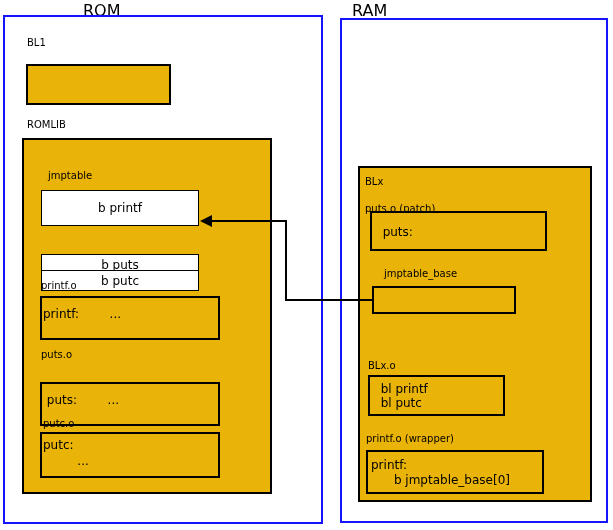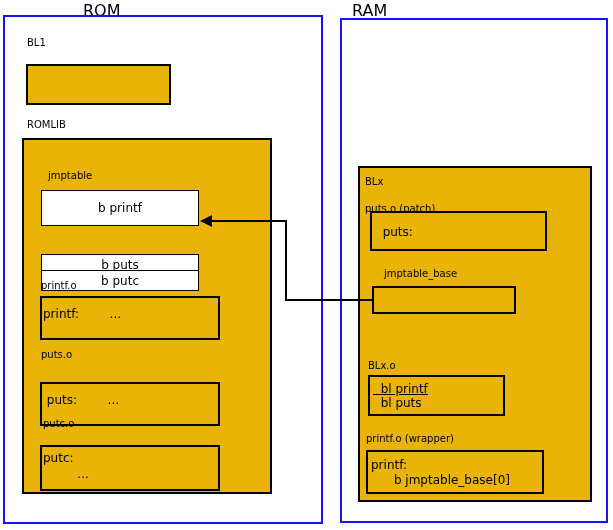--- a/index.html
+++ b/index.html
@@ -103,21 +103,21 @@
   <div class="abs box" style="left:40px; top:296px; width:180px; height:44px;">
     <div class="abs code" style="left:1px; top:9px;"><span>printf:</span><span>        ...</span></div>
   </div>
 
   <div class="abs lbl" style="left:41px; top:350px;">puts.o</div>
   <div class="abs box" style="left:40px; top:365px; width:180px; height:44px;margin-top:17px;">
     <div class="abs code" style="left:1px; top:9px;"><span> puts:</span><span>        ...</span></div>
   </div>
 
   <div class="abs lbl" style="left:43px; top:419px;">putc.o</div>
-  <div class="abs box" style="left:40px; top:432px; width:180px; height:46px;margin-top:13px;">
+  <div class="abs box" style="left:40px; top:432px; width:180px; height:46px;">
     <div class="abs code" style="left:1px; top:4px;">putc:</div>
     <div class="abs code" style="left:1px; top:20px;">         ...</div>
   </div>
 
   <div class="abs panel-label" style="left:352px; top:3px;">RAM</div>
 
   <div class="abs panel" style="left:340px; top:18px; width:268px; height:505px;"></div>
 
   <div class="abs box" style="left:358px; top:166px; width:234px; height:336px;"></div>
 
@@ -128,22 +128,22 @@
     <div class="abs code" style="left:3px; top:12px;">  puts:</div>
   </div>
 
   <div class="abs lbl" style="left:384px; top:269px;"> jmptable_base</div>
   <div class="abs box" style="left:372px; top:286px; width:144px; height:28px;">
     <div class="abs code" style="left:3px; top:6px;"></div>
   </div>
 
   <div class="abs lbl" style="left:368px; top:361px;">BLx.o</div>
   <div class="abs box" style="left:368px; top:375px; width:137px; height:41px;">
-    <div class="abs code" style="left:3px; top:5px;text-decoration:underline;">  bl printf</div>
-    <div class="abs code" style="left:3px; top:19px;">  bl puts</div>
+    <div class="abs code" style="left:3px; top:5px;">  bl printf</div>
+    <div class="abs code" style="left:3px; top:19px;">  bl putc</div>
   </div>
 
   <div class="abs lbl" style="left:366px; top:434px;">printf.o (wrapper)</div>
   <div class="abs box" style="left:366px; top:450px; width:178px; height:44px;">
     <div class="abs code" style="left:3px; top:6px;">printf:</div>
     <div class="abs code" style="left:3px; top:21px;">      b jmptable_base[0]</div>
   </div>
 
   <div class="abs wire" style="left:285px; top:299px; width:89px; height:2px;"></div>
 

